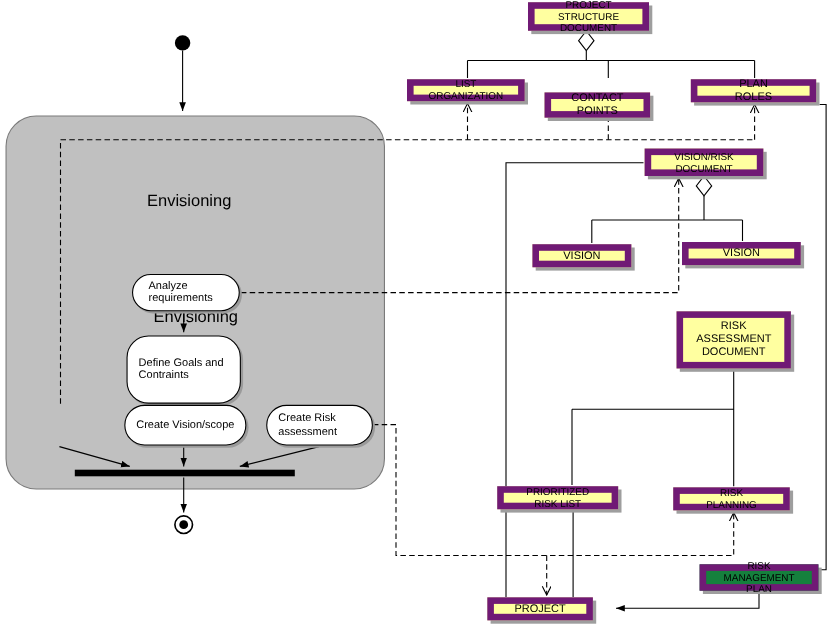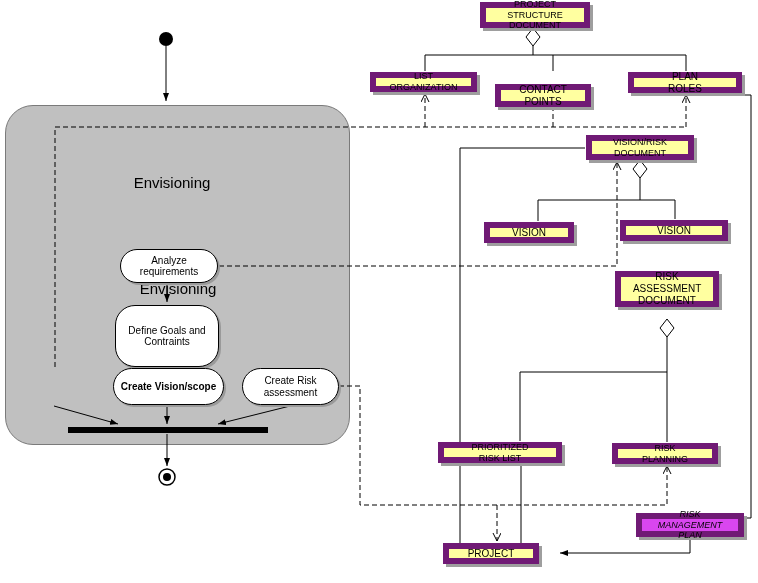--- a/index.html
+++ b/index.html
@@ -9,27 +9,27 @@
   .layer-svg { position:absolute; left:0; top:0; width:758px; height:583px; }
   .lane { position:absolute; left:5px; top:105px; width:345px; height:340px;
           background:#c0c0c0; border:1px solid #7a7a7a; border-radius:28px; }
   .lane-label { position:absolute; left:122px; top:174px; width:100px;
                 text-align:center; font-size:15px; }
   .doc { position:absolute; background:#ffffa0; border:6px solid #701a75;
          box-shadow:3px 3px 0 #9e9e9e; display:flex; align-items:center;
          justify-content:center; text-align:center; font-size:10px;
          line-height:1.2; padding:1px 20px; }
   .doc.small { font-size:9px; }
-  .doc.green { background:#d946ef;font-style:italic; }
+  .doc.green { background:#15803d; }
   .oval { position:absolute; background:#ffffff; border:1px solid #000;
           border-radius:20px; box-shadow:2px 2px 0 #9a9a9a; display:flex;
-          align-items:center; justify-content:center; text-align:center;
+          align-items:center; justify-content:center; text-align:left;
           font-size:10px; line-height:1.15; padding:2px 10px; }
   .oval.wrap-narrow { padding:2px 14px; }
-  .oval.tight { padding:2px 4px;font-weight:bold; }
+  .oval.tight { padding:2px 4px; }
 </style>
 </head>
 <body>
 
 <div class="canvas">
 
   <div class="lane">
     <span class="lane-label">Envisioning</span>
   </div>
 
@@ -106,24 +106,24 @@
   </div>
   <div class="doc small" style="left:586px;top:135px;width:108px;height:25px">
     <span>VISION/RISK DOCUMENT</span>
   </div>
   <div class="doc" style="left:484px;top:222px;width:90px;height:21px">
     <span>VISION</span>
   </div>
   <div class="doc" style="left:620px;top:220px;width:108px;height:21px">
     <span>VISION</span>
   </div>
-  <div class="doc" style="left:615px;top:271px;width:104px;height:36px">
+  <div class="doc" style="left:615px;top:283px;width:104px;height:52px">
     <span>RISK ASSESSMENT DOCUMENT</span>
   </div>
-  <div class="doc small" style="left:438px;top:442px;width:124px;height:21px">
+  <div class="doc small" style="left:452px;top:442px;width:110px;height:21px">
     <span>PRIORITIZED RISK LIST</span>
   </div>
   <div class="doc small" style="left:612px;top:443px;width:106px;height:21px">
     <span>RISK PLANNING</span>
   </div>
   <div class="doc small green" style="left:636px;top:513px;width:108px;height:24px">
     <span>RISK MANAGEMENT PLAN</span>
   </div>
   <div class="doc" style="left:443px;top:543px;width:96px;height:21px">
     <span>PROJECT</span>

